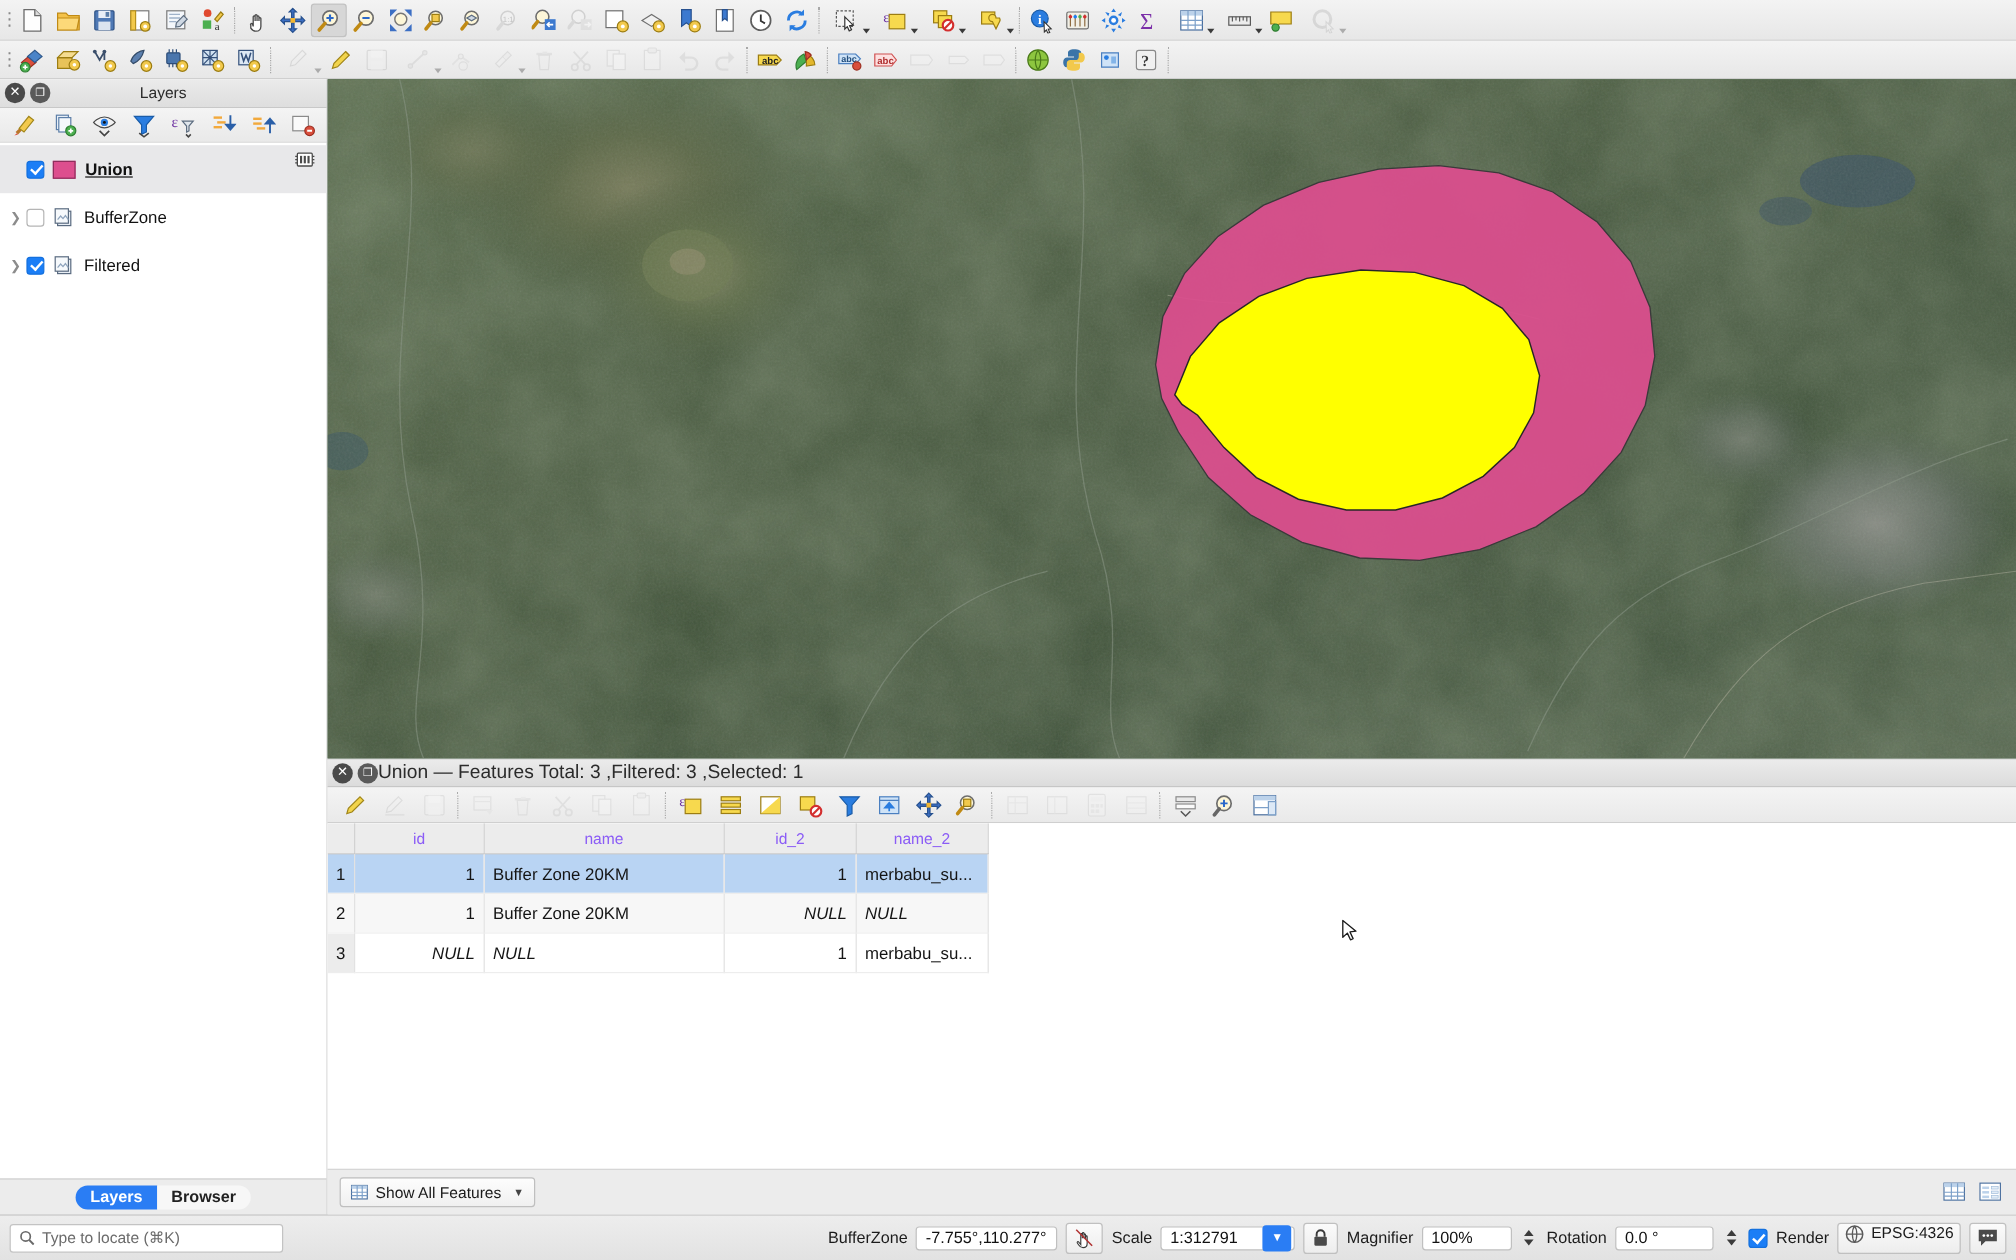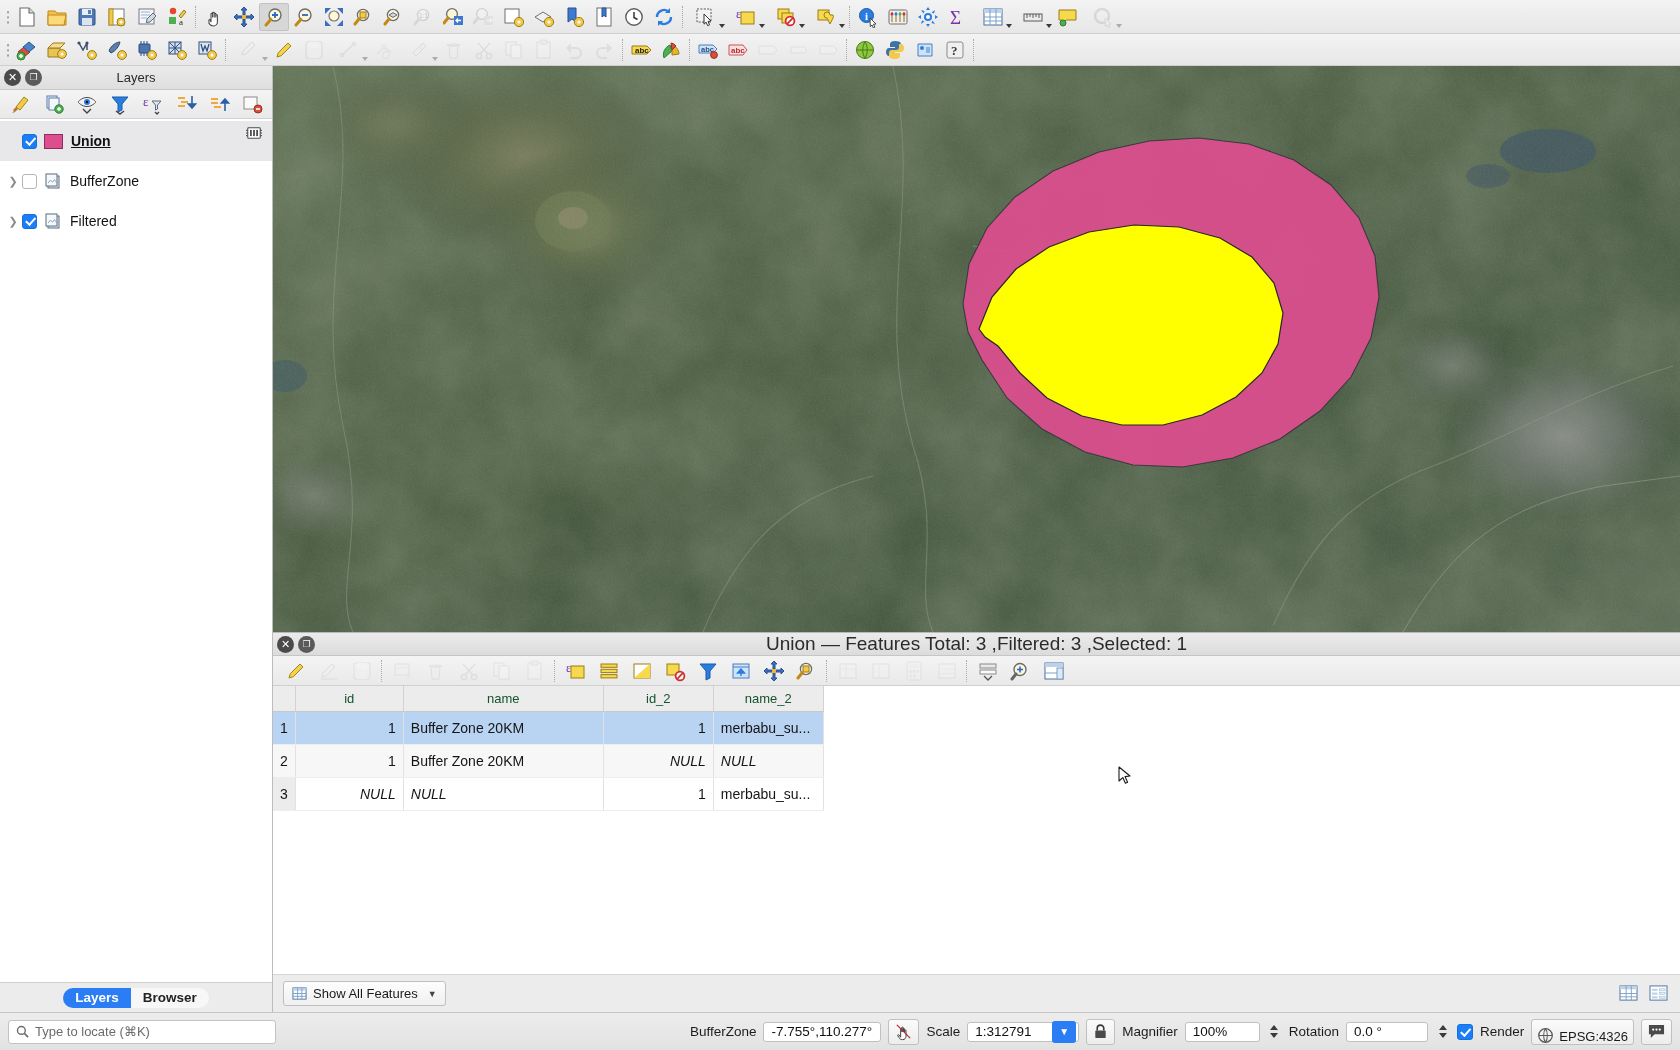--- a/index.html
+++ b/index.html
@@ -115,35 +115,35 @@
   #map .terrain { position:absolute; inset:0; }
   #map svg.geom { position:absolute; inset:0; }
 
   
   #attr { flex:1 1 auto; display:flex; flex-direction:column; min-height:0;
           background:#fff; border-top:1px solid #b9b9b9; }
   .attr-title {
     height: 23px; background: linear-gradient(to bottom,#ebebeb,#dcdcdc);
     display:flex; align-items:center; position:relative; border-bottom:1px solid #c6c6c6;
   }
-  .attr-title .ttl { flex:1; text-align:center; font-size:19px; color:#2b2b2b; }
+  .attr-title .ttl { flex:1; font-size:16px; color:#2b2b2b; }
   .attr-tb { height:30px; display:flex; align-items:center; padding:0 6px;
              background: linear-gradient(to bottom,#f4f4f4,#e9e9e9);
              border-bottom:1px solid #cfcfcf; }
   .at-btn { width:33px; height:26px; display:flex; align-items:center; justify-content:center; position:relative; }
   .at-btn.disabled { opacity:0.33; }
   .at-sep { width:8px; height:22px; position:relative; }
   .at-sep::before { content:""; position:absolute; left:3px; top:0; bottom:0; border-left:1px dotted #aaa; }
   .at-spacer { flex:1 1 auto; }
 
   #grid-wrap { flex:1 1 auto; overflow:hidden; background:#fff; position:relative; }
   table.attr-grid { border-collapse: collapse; table-layout: fixed; }
   table.attr-grid th {
     background:#ececec; border-right:1px solid #d2d2d2; border-bottom:1px solid #c9c9c9;
-    font-weight: normal; font-size:13px; height:25px; color:#14532d;
+    font-weight: normal; font-size:13px; height:25px; color:#8b5cf6;
   }
   table.attr-grid td {
     border-right:1px solid #e2e2e2; border-bottom:1px solid #ededed;
     height:33px; font-size:14px; padding:0 7px; color:#151515; white-space:nowrap; overflow:hidden;
   }
   th.rowh, td.rowh { width:22px; background:#ececec; border-right:1px solid #d0d0d0;
                      text-align:center; font-size:12.5px; color:#333; padding:0; }
   tr.sel td { background:#b9d4f3; }
   tr.alt td { background:#f7f7f7; }
   .num { text-align:right; }
@@ -159,21 +159,21 @@
   .attr-bottom .rightbtns { position:absolute; right:10px; display:flex; gap:6px; }
   .mini-btn { width:24px; height:22px; display:flex; align-items:center; justify-content:center; }
 
   
   #status {
     height: 38px; flex:0 0 38px; display:flex; align-items:center;
     background: linear-gradient(to bottom,#ededed,#e2e2e2);
     border-top:1px solid #c6c6c6; padding: 0 8px; gap: 7px;
   }
   .locator {
-    width: 268px; height:24px; background:#fff; border:1px solid #c3c3c3; border-radius:3px;
+    width: 228px; height:24px; background:#fff; border:1px solid #c3c3c3; border-radius:3px;
     display:flex; align-items:center; padding:0 7px; gap:6px; font-size:13px; color:#6b6b6b;
   }
   .st-label { font-size:13.5px; color:#1c1c1c; }
   .st-field {
     height:20px; background:#fff; border:1px solid #c0c0c0; border-radius:3px;
     display:flex; align-items:center; padding:0 7px; font-size:13.5px; color:#111;
   }
   .st-btn {
     height:26px; min-width:28px; background:linear-gradient(to bottom,#fbfbfb,#ededed);
     border:1px solid #c0c0c0; border-radius:3px; display:flex; align-items:center;
@@ -187,21 +187,21 @@
           justify-content:center; gap:3px; }
   .spin i { width:0;height:0;border-left:4px solid transparent;border-right:4px solid transparent; }
   .spin i.up { border-bottom:5px solid #3b3b3b; }
   .spin i.dn { border-top:5px solid #3b3b3b; }
   .chk {
     width:16px;height:16px;border-radius:3px;background:#1b7ef6;border:1px solid #1470dd;
     display:flex;align-items:center;justify-content:center;
   }
   .chk::after { content:""; width:4px;height:8px;border:solid #fff;border-width:0 2px 2px 0;
                 transform:rotate(42deg) translate(0,-1px); }
-  .epsg { display:flex; align-items:flex-end; gap:5px; }
+  .epsg { display:flex; align-items:flex-start; gap:5px; }
 
   
   #cursor { position:absolute; left:1118px; top:766px; width:14px; height:20px; pointer-events:none; }
 </style>
 </head>
 <body>
 
 <div id="app">
 
   <div class="toolbar row1">

